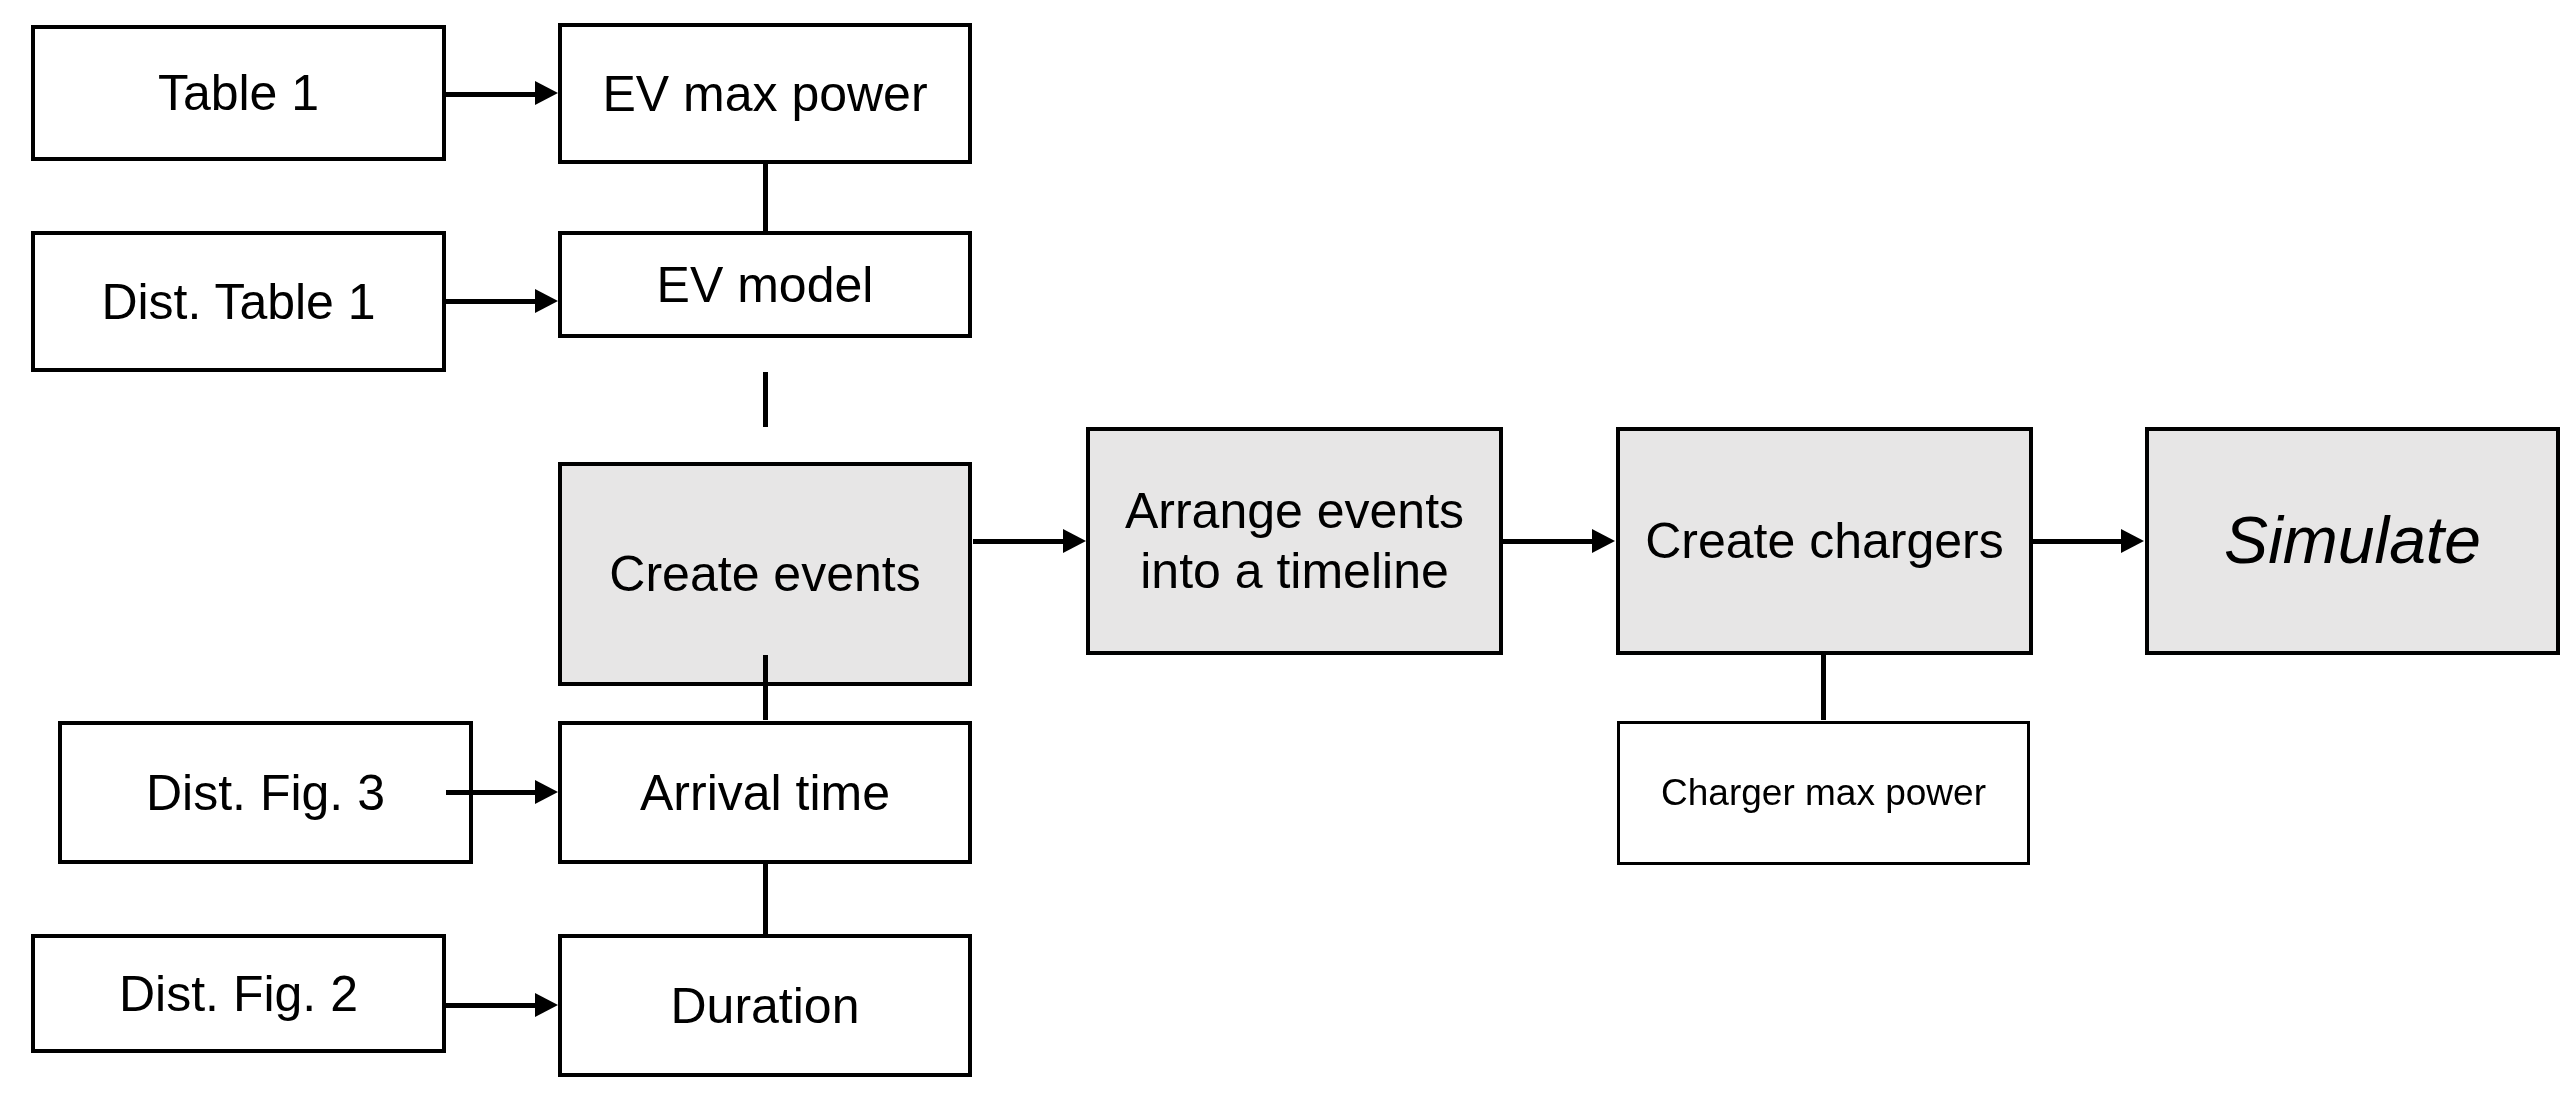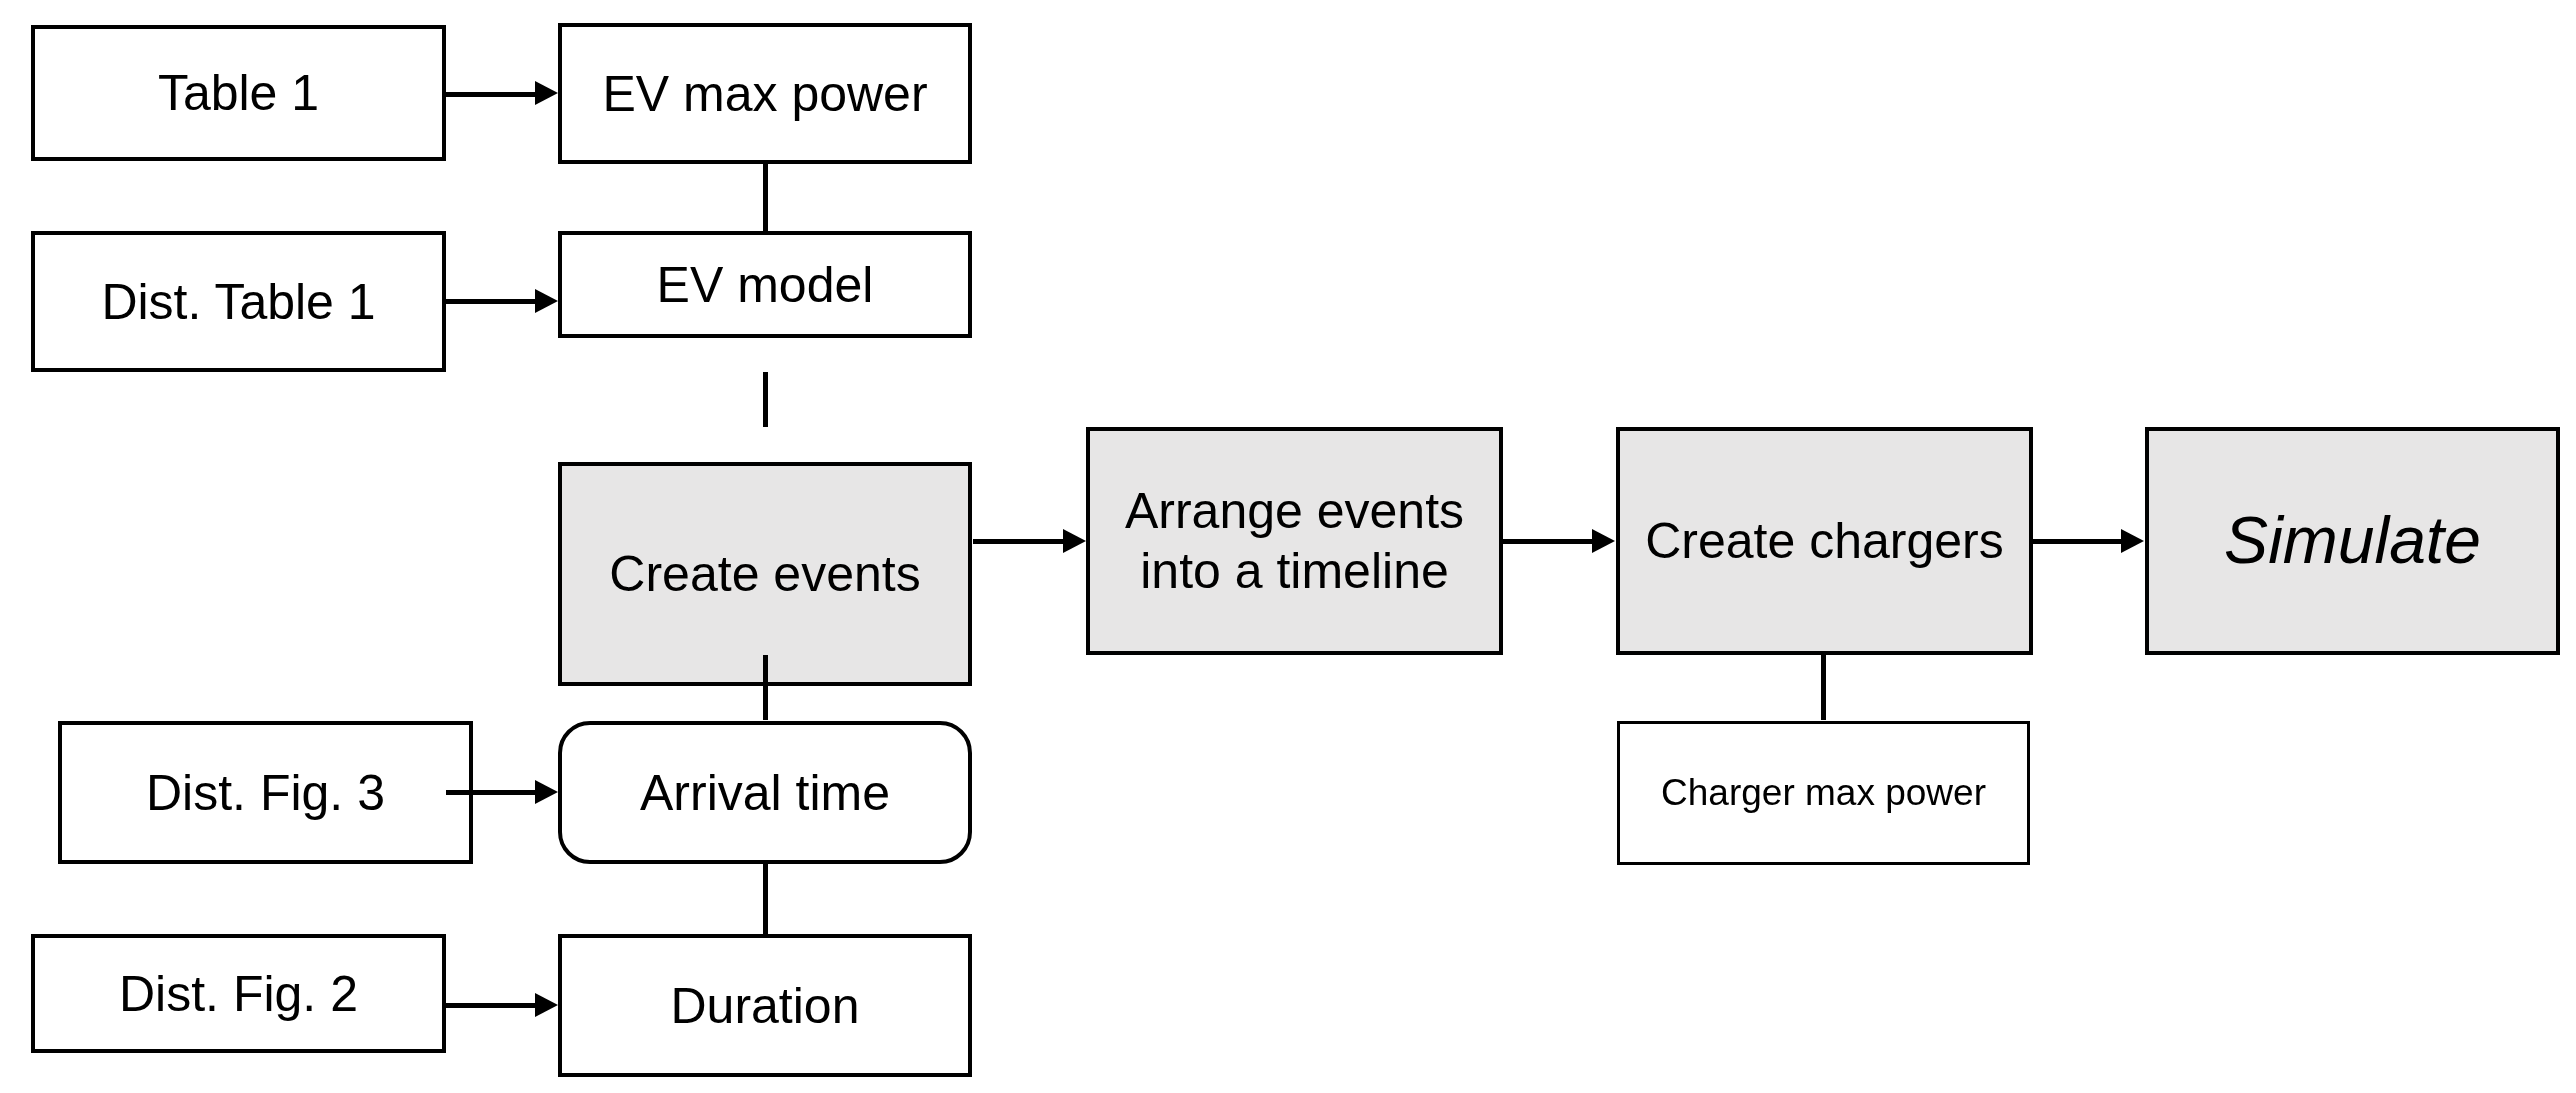--- a/index.html
+++ b/index.html
@@ -34,21 +34,21 @@
   
   #n-table1        { left: 31px;  top: 25px;   width: 415px; height: 136px; }
   #n-disttable1    { left: 31px;  top: 231px;  width: 415px; height: 141px; }
   #n-distfig3      { left: 31px;  top: 721px;  width: 415px; height: 143px; margin-left: 27px; }
   #n-distfig2      { left: 31px;  top: 934px; width: 415px; height: 119px; }
 
   
   #n-evmaxpower    { left: 558px; top: 23px;   width: 414px; height: 141px; }
   #n-evmodel       { left: 558px; top: 231px;  width: 414px; height: 107px; }
   #n-createevents  { left: 558px; top: 427px;  width: 414px; height: 224px; margin-top: 35px; }
-  #n-arrivaltime   { left: 558px; top: 721px;  width: 414px; height: 143px; border-radius: 32px; }
+  #n-arrivaltime   { left: 558px; top: 721px;  width: 414px; height: 143px; }
   #n-duration      { left: 558px; top: 934px; width: 414px; height: 143px; }
 
   
   #n-arrange       { left: 1086px; top: 427px; width: 417px; height: 228px; }
   #n-createchargers{ left: 1616px; top: 427px; width: 417px; height: 228px; }
   #n-simulate      { left: 2145px; top: 427px; width: 415px; height: 228px; font-size: 66px; font-style: italic; }
 
   
   #n-chargermaxpower { left: 1617px; top: 721px; width: 413px; height: 144px; font-size: 37px; border-width: 3.9px; }
 

